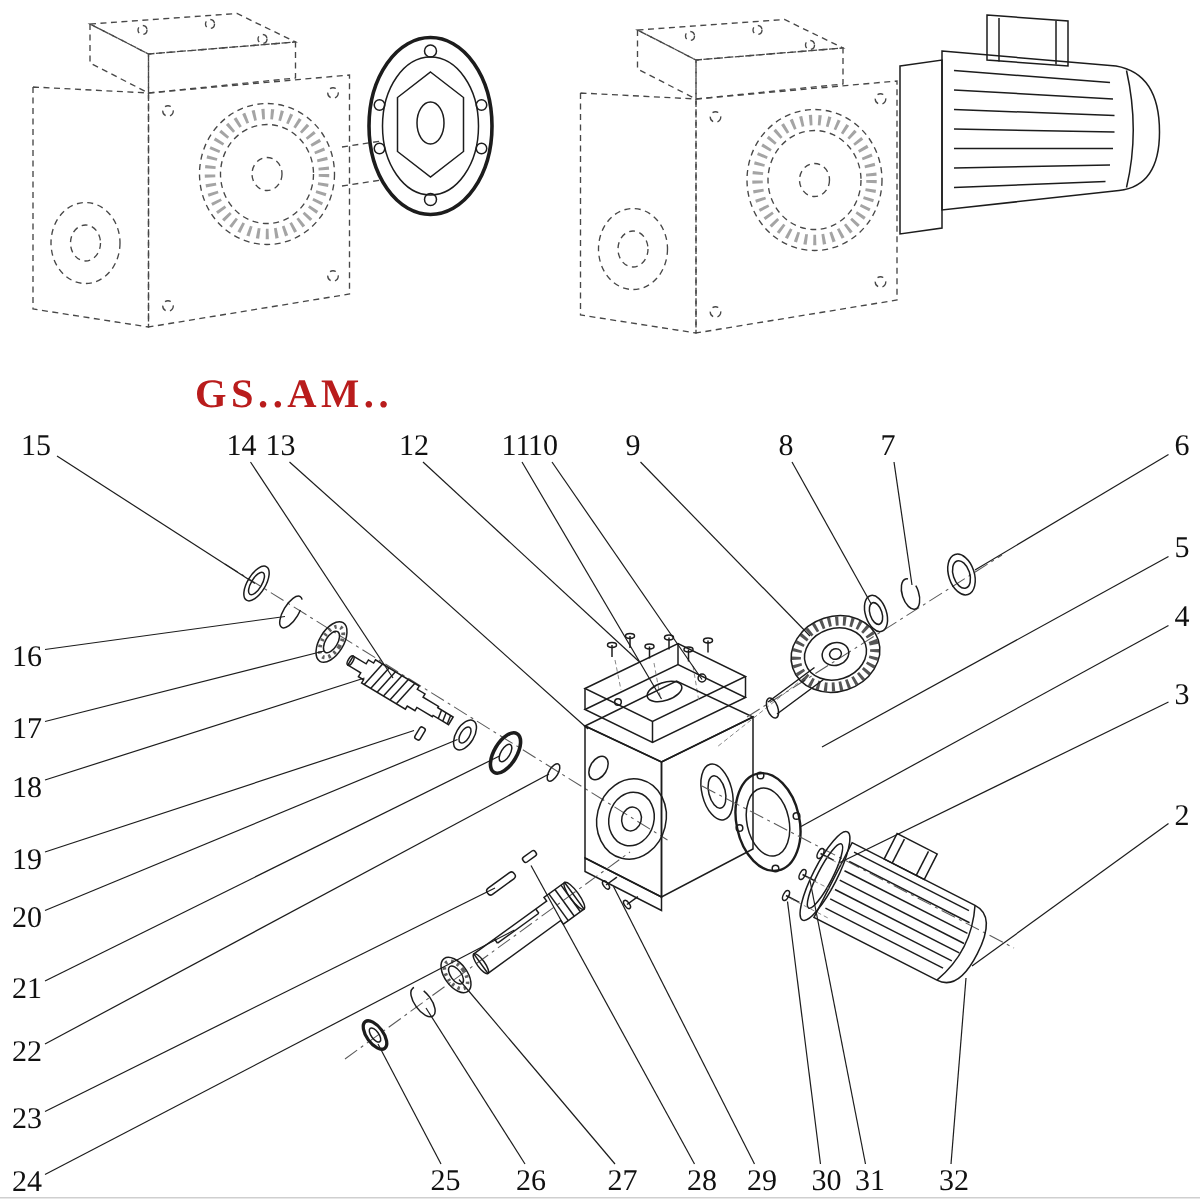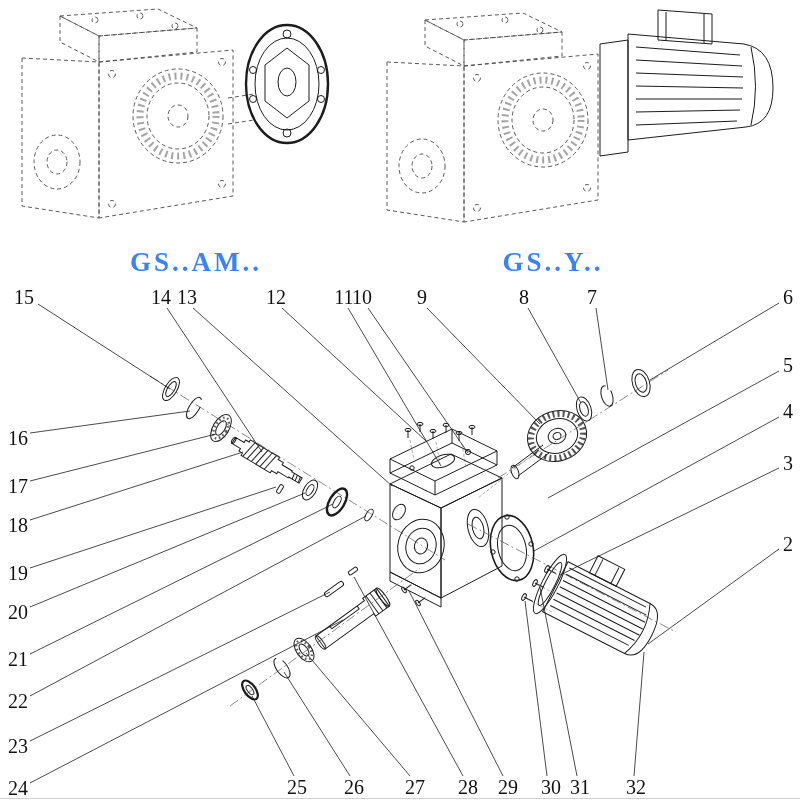--- a/index.html
+++ b/index.html
@@ -1,17 +1,17 @@
 <!DOCTYPE html>
 <html><head>
 <meta charset="utf-8">
 <style>
   html,body{margin:0;padding:0;background:#fff;}
   #canvas{position:relative;width:800px;height:800px;background:#fff;overflow:hidden;font-family:"Liberation Serif",serif;}
-  .variant-label{position:absolute;transform:translateX(-50%);font-weight:bold;font-size:27px;letter-spacing:3px;color:#3b82f6;white-space:nowrap;}
+  .variant-label{position:absolute;transform:translateX(-50%);font-weight:bold;font-size:27px;letter-spacing:3px;color:#b91c1c;white-space:nowrap;}
   svg{position:absolute;left:0;top:0;}
   .ln{fill:none;stroke:#1c1c1c;stroke-width:1;}
   .dsh{fill:none;stroke:#474747;stroke-width:0.9;stroke-dasharray:4 3;}
   .dsh2{fill:none;stroke:#7a7a7a;stroke-width:0.6;stroke-dasharray:3 2;}
   .axis{fill:none;stroke:#5a5a5a;stroke-width:0.7;stroke-dasharray:10 3 2 3;}
   .teeth{fill:none;stroke:#1c1c1c;}
   .callout-line{stroke:#1c1c1c;stroke-width:0.8;}
   .callout-num{font-family:"Liberation Serif",serif;font-size:20px;fill:#111;}
   .frame-line{stroke:#cfcfcf;stroke-width:1;}
 </style>
@@ -338,15 +338,14 @@
         <line x1="577" y1="776" x2="540" y2="587" class="callout-line"></line>
         <text x="580" y="787" class="callout-num" text-anchor="middle" dominant-baseline="central">31</text>
         <line x1="634" y1="776" x2="644" y2="652" class="callout-line"></line>
         <text x="636" y="787" class="callout-num" text-anchor="middle" dominant-baseline="central">32</text>
       </g>
 
     <line class="frame-line" x1="0" y1="798.5" x2="800" y2="798.5"></line>
   </svg>
 
   <div class="variant-label" style="left:196px;top:247px">GS..AM..</div>
-  <div class="variant-label" style="left:553px;top:247px">GS..Y..</div>
 
 </div>
 
 </body></html>

